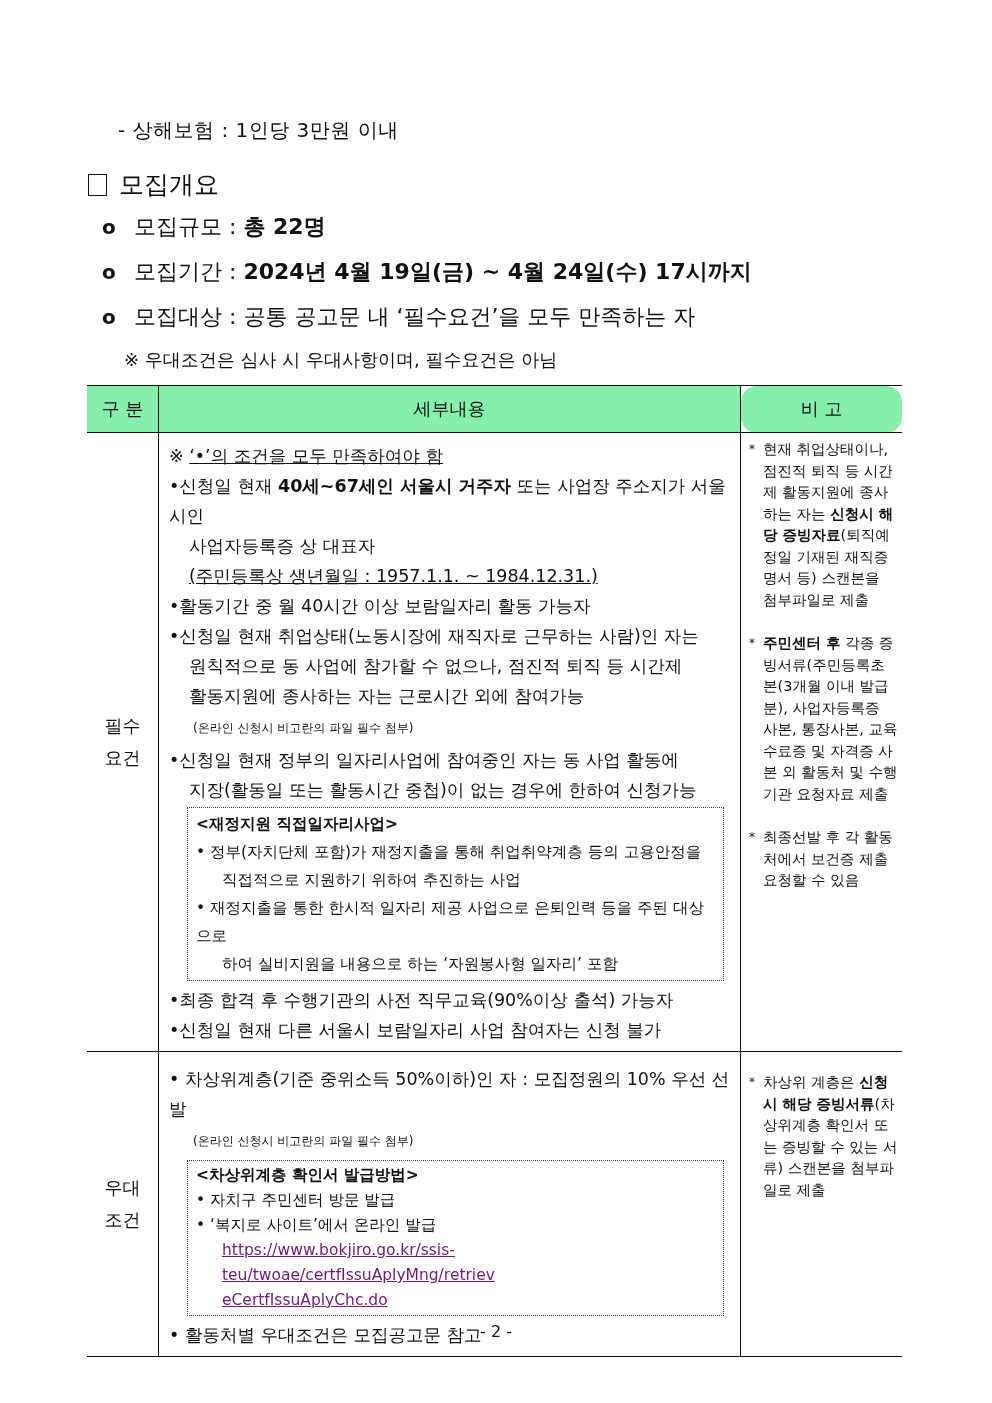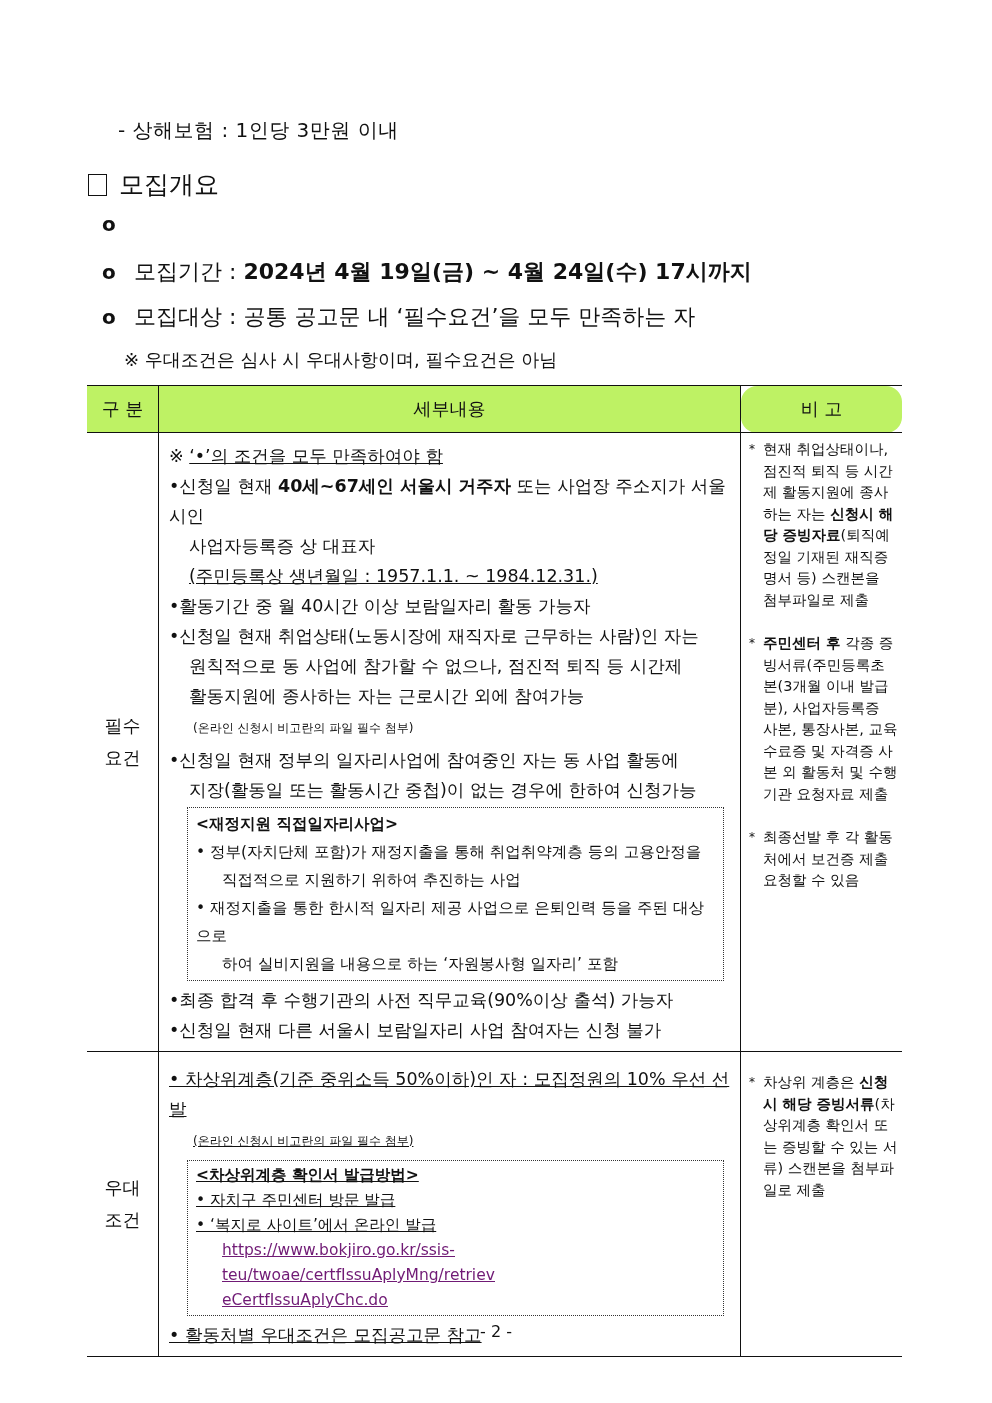--- a/index.html
+++ b/index.html
@@ -8,21 +8,21 @@
   .line-top { left: 118px; top: 117px; font-size: 20px; letter-spacing: 0.5px; }
   .section-title { left: 88px; top: 168px; font-size: 25px; display: flex; align-items: center; gap: 12px; }
   .checkbox { width: 19px; height: 22px; border: 1.5px solid #111; display: inline-block; box-sizing: border-box; }
   .oline { left: 102px; font-size: 22px; display: flex; align-items: baseline; gap: 14px; }
   .oline .bullet { font-size: 20px; font-weight: bold; width: 18px; display: inline-block; }
   .oline b { font-weight: bold; }
   .note { left: 124px; top: 348px; font-size: 18px; }
 
   table.main { position: absolute; left: 87px; top: 385px; width: 813px; border-collapse: collapse; table-layout: fixed; font-size: 17.5px; }
   table.main td, table.main th { border-top: 1.5px solid #111; border-bottom: 1.5px solid #111; vertical-align: top; padding: 0; }
-  table.main th { background: #bef264; height: 46px; font-weight: normal; font-size: 18px; vertical-align: middle; text-align: center; }
+  table.main th { background: #86efac; height: 46px; font-weight: normal; font-size: 18px; vertical-align: middle; text-align: center; }
   .c1 { width: 71px; border-right: 1.5px solid #111; text-align: center; vertical-align: middle !important; }
   .c2 { width: 581px; border-right: 1.5px solid #111; }
   .c3 { width: 161px; border-radius: 16px; }
   .rowlabel { font-size: 18px; line-height: 32px; }
 
   .content { padding: 8px 8px 6px 10px; line-height: 30px; font-size: 17.5px; }
   .content .u { text-decoration: underline; }
   .content .ind { padding-left: 20px; }
   .content .ind2 { padding-left: 24px; font-size: 12px; line-height: 34px; }
   .boxed { border: 1px dotted #333; margin: 2px 8px 4px 18px; padding: 2px 8px 2px 8px; font-size: 15.5px; line-height: 28px; }
@@ -40,20 +40,21 @@
 
 <div class="abs line-top">- 상해보험 : 1인당 3만원 이내</div>
 
 <div class="abs section-title">
   <span class="checkbox"></span>
   <span>모집개요</span>
 </div>
 
 <div class="abs oline" style="top:212px;">
   <span class="bullet">o</span>
+  <span><span>모집규모 : </span><b>총 22명</b></span>
 </div>
 <div class="abs oline" style="top:257px;">
   <span class="bullet">o</span>
   <span><span>모집기간 : </span><b>2024년 4월 19일(금) ~ 4월 24일(수) 17시까지</b></span>
 </div>
 <div class="abs oline" style="top:302px;">
   <span class="bullet">o</span>
   <span><span>모집대상 : </span><span>공통 공고문 내 ‘필수요건’을 모두 만족하는 자</span></span>
 </div>
 <div class="abs note">※ 우대조건은 심사 시 우대사항이며, 필수요건은 아님</div>
@@ -112,21 +113,21 @@
         </div>
       </div>
     </td>
   </tr>
 
   <tr style="height:262px;">
     <td class="c1">
       <div class="rowlabel"><span>우대</span><br><span>조건</span></div>
     </td>
     <td class="c2">
-      <div class="content" style="padding-top:12px;text-decoration:underline;">
+      <div class="content" style="padding-top:12px;">
         <div>• 차상위계층(기준 중위소득 50%이하)인 자 : 모집정원의 10% 우선 선발</div>
         <div class="ind2">(온라인 신청시 비고란의 파일 필수 첨부)</div>
         <div class="boxed" style="line-height:25px;">
           <div class="bt">&lt;차상위계층 확인서 발급방법&gt;</div>
           <div>• 자치구 주민센터 방문 발급</div>
           <div>• ‘복지로 사이트’에서 온라인 발급</div>
           <div class="sub"><span class="link">https://www.bokjiro.go.kr/ssis-teu/twoae/certfIssuAplyMng/retriev</span><br><span class="link">eCertfIssuAplyChc.do</span></div>
         </div>
         <div style="margin-top:2px;">• 활동처별 우대조건은 모집공고문 참고</div>
       </div>

